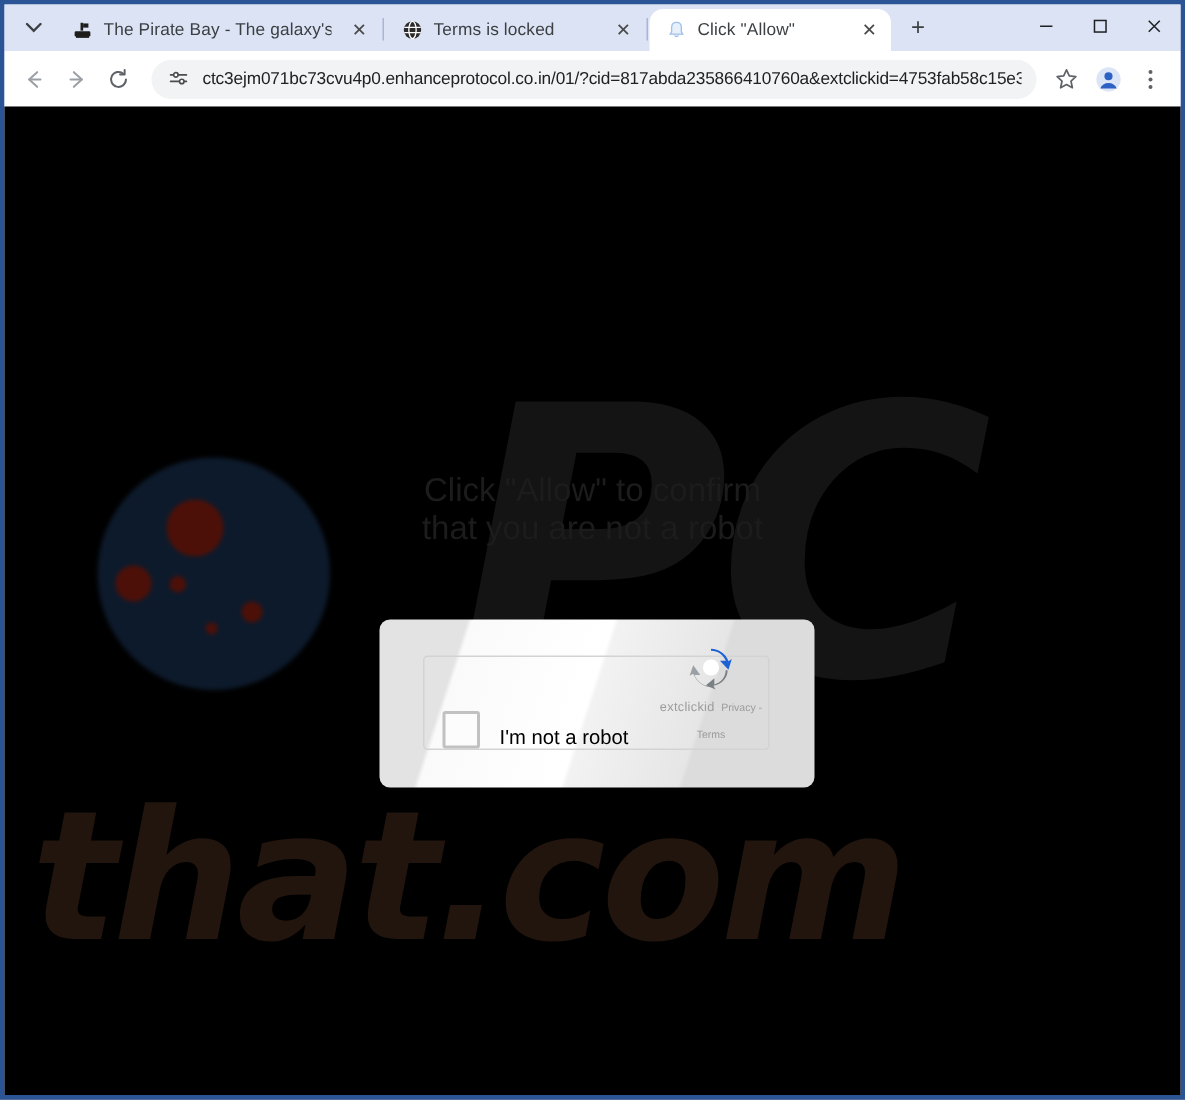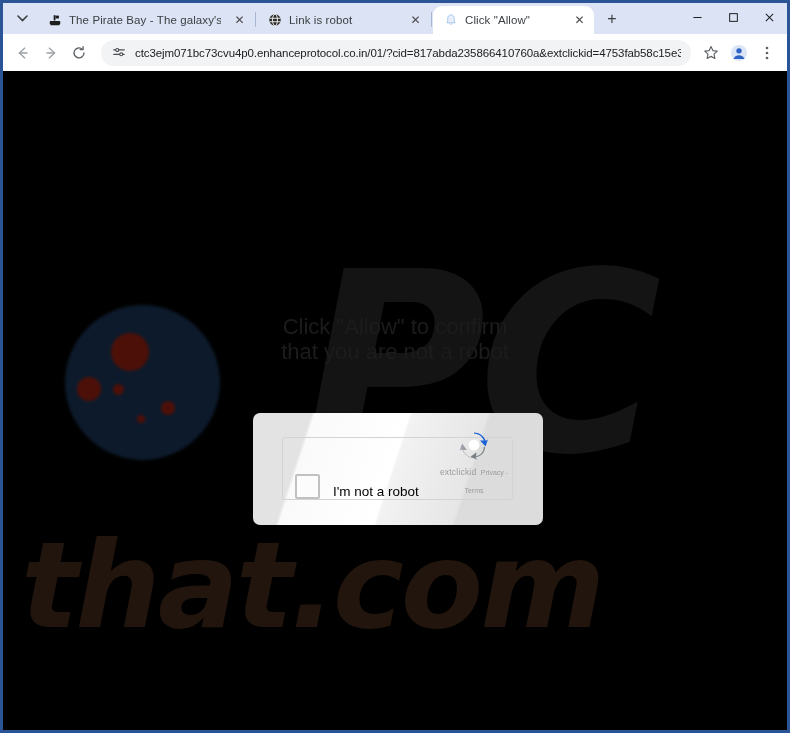--- a/index.html
+++ b/index.html
@@ -356,21 +356,21 @@
     <div class="tab-sep"></div>
 
     <div class="tab inactive tab2">
       <span class="tab-favicon">
         <svg width="14" height="14" viewBox="0 0 16 16">
           <circle cx="8" cy="8" r="6.6" fill="#2b2b2b"></circle>
           <ellipse cx="8" cy="8" rx="2.8" ry="6.6" fill="none" stroke="#ffffff" stroke-width="1"></ellipse>
           <path d="M1.7 6 H14.3 M1.7 10 H14.3" stroke="#ffffff" stroke-width="1"></path>
         </svg>
       </span>
-      <span class="tab-title">Link is robot</span>
+      <span class="tab-title">Terms is locked</span>
       <span class="tab-close">✕</span>
     </div>
 
     <div class="tab-sep"></div>
 
     <div class="tab active tab3">
       <span class="tab-favicon">
         <svg width="14" height="14" viewBox="0 0 16 16">
           <path d="M8 2.2 C5.6 2.2 4.3 3.9 4.3 6 V9.3 L3.2 11.2 H12.8 L11.7 9.3 V6 C11.7 3.9 10.4 2.2 8 2.2 Z" fill="#e8f0fb" stroke="#9fc0e8" stroke-width="1"></path>
           <path d="M6.6 12 A1.5 1.5 0 0 0 9.4 12" fill="none" stroke="#9fc0e8" stroke-width="1"></path>

